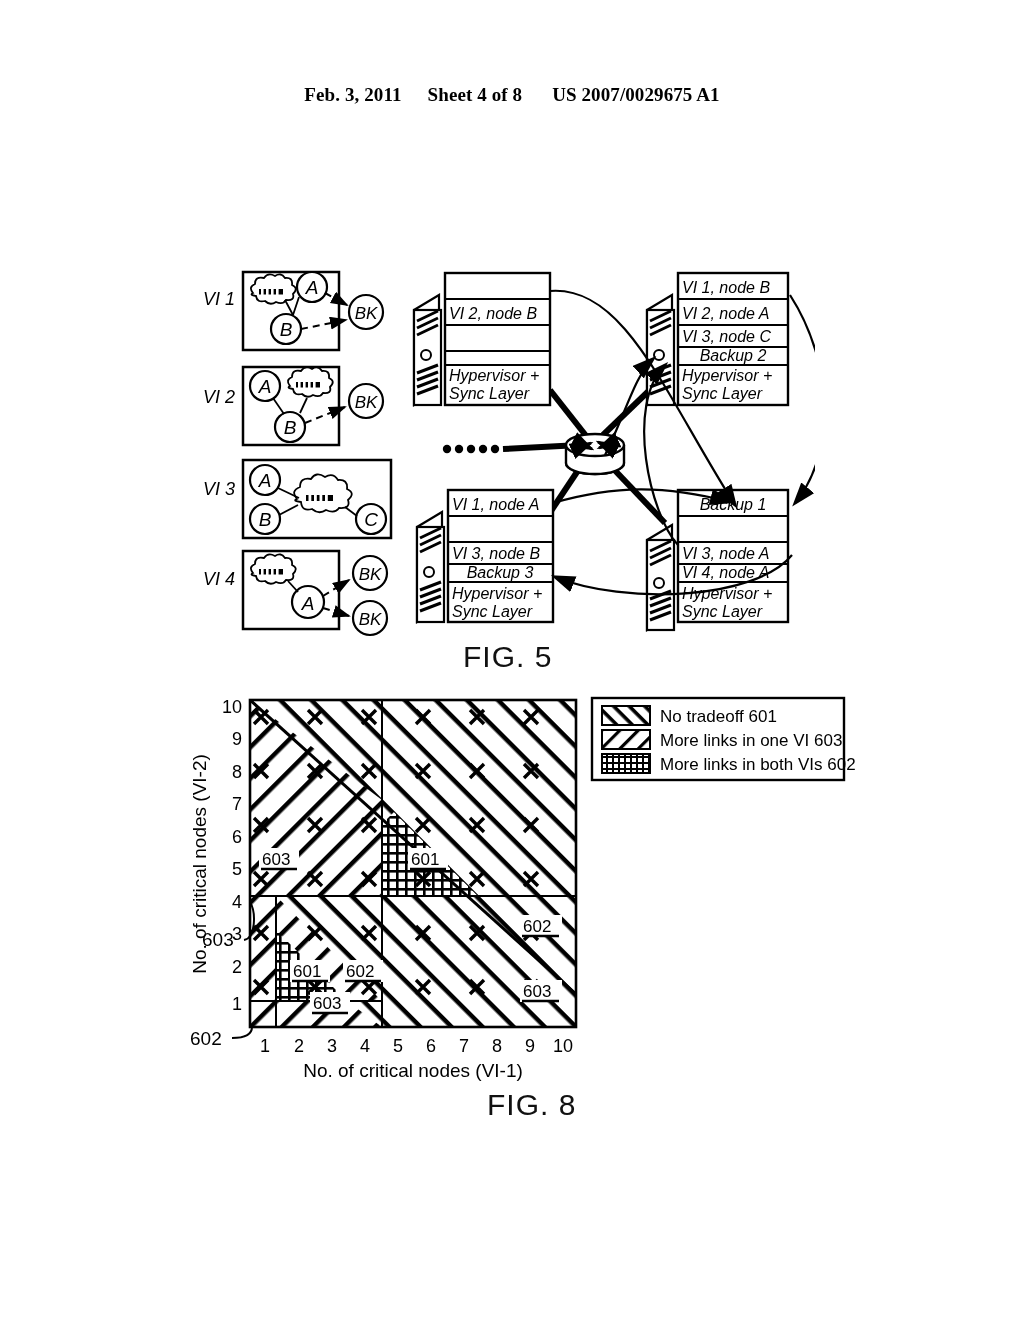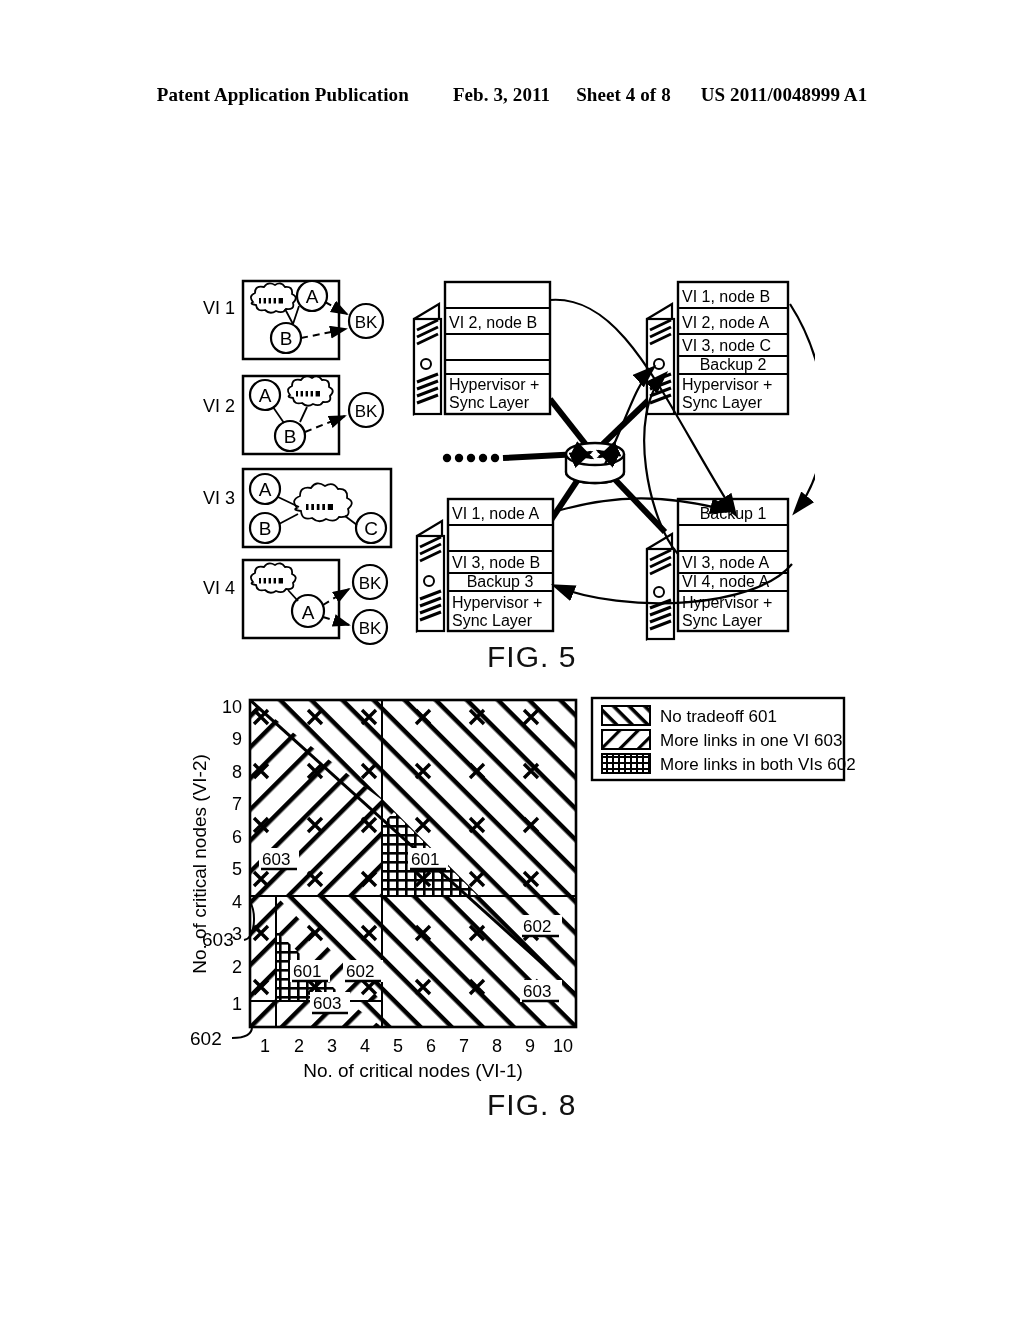--- a/index.html
+++ b/index.html
@@ -41,48 +41,48 @@
     font-family: "Liberation Sans", sans-serif;
     font-size: 30px;
     letter-spacing: 1px;
     color: #111;
   }
 
   
   #fig5 {
     position: absolute;
     left: 195px;
-    top: 264px;
+    top: 255px;
     width: 620px;
     height: 385px;
+    font-style: italic;
   }
   #fig5 svg { display: block; }
 
-  #fig5-caption { left: 487px; top: 640px; text-align: center; }
+  #fig5-caption { left: 463px; top: 640px; text-align: center; }
 
   
   #fig6 {
     position: absolute;
     left: 180px;
     top: 690px;
     width: 680px;
     height: 400px;
   }
   #fig6 svg { display: block; }
 
   #fig6-caption { left: 487px; top: 1088px; }
 </style>
 </head>
 <body>
 
 <div id="page-header">
-  <span class="hdr-left">Patent Application Publication</span>
   <span class="hdr-date">Feb. 3, 2011</span>
   <span class="hdr-sheet">Sheet 4 of 8</span>
-  <span class="hdr-pubno">US 2011/0048999 A1</span>
+  <span class="hdr-pubno">US 2007/0029675 A1</span>
 </div>
 
 <div id="fig5">
   <svg width="620" height="385" viewBox="0 0 620 385" xmlns="http://www.w3.org/2000/svg">
     <defs>
       <marker id="arrowS" markerWidth="9" markerHeight="9" refX="8" refY="3.2" orient="auto">
         <path d="M0,0 L9,3.2 L0,6.4 Z" fill="#000"></path>
       </marker>
       <marker id="arrowT" markerWidth="11" markerHeight="11" refX="9" refY="3.8" orient="auto">
         <path d="M0,0 L11,3.8 L0,7.6 Z" fill="#000"></path>

